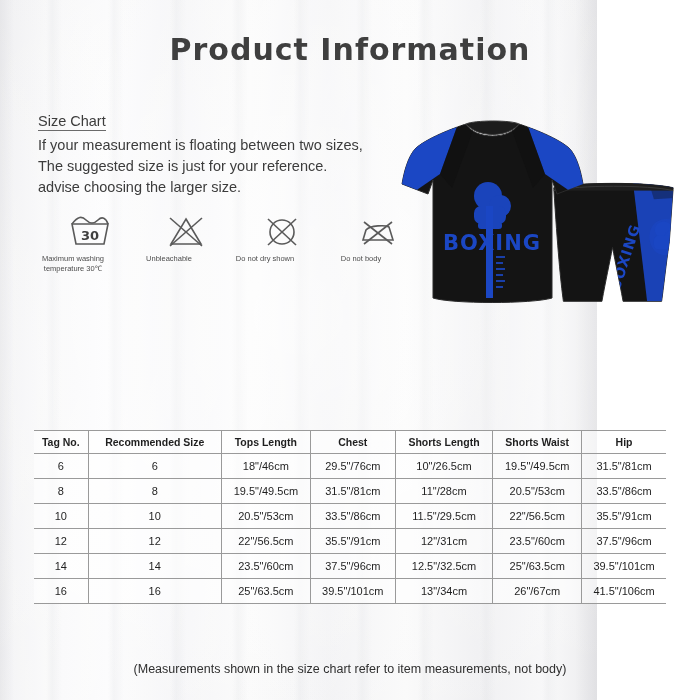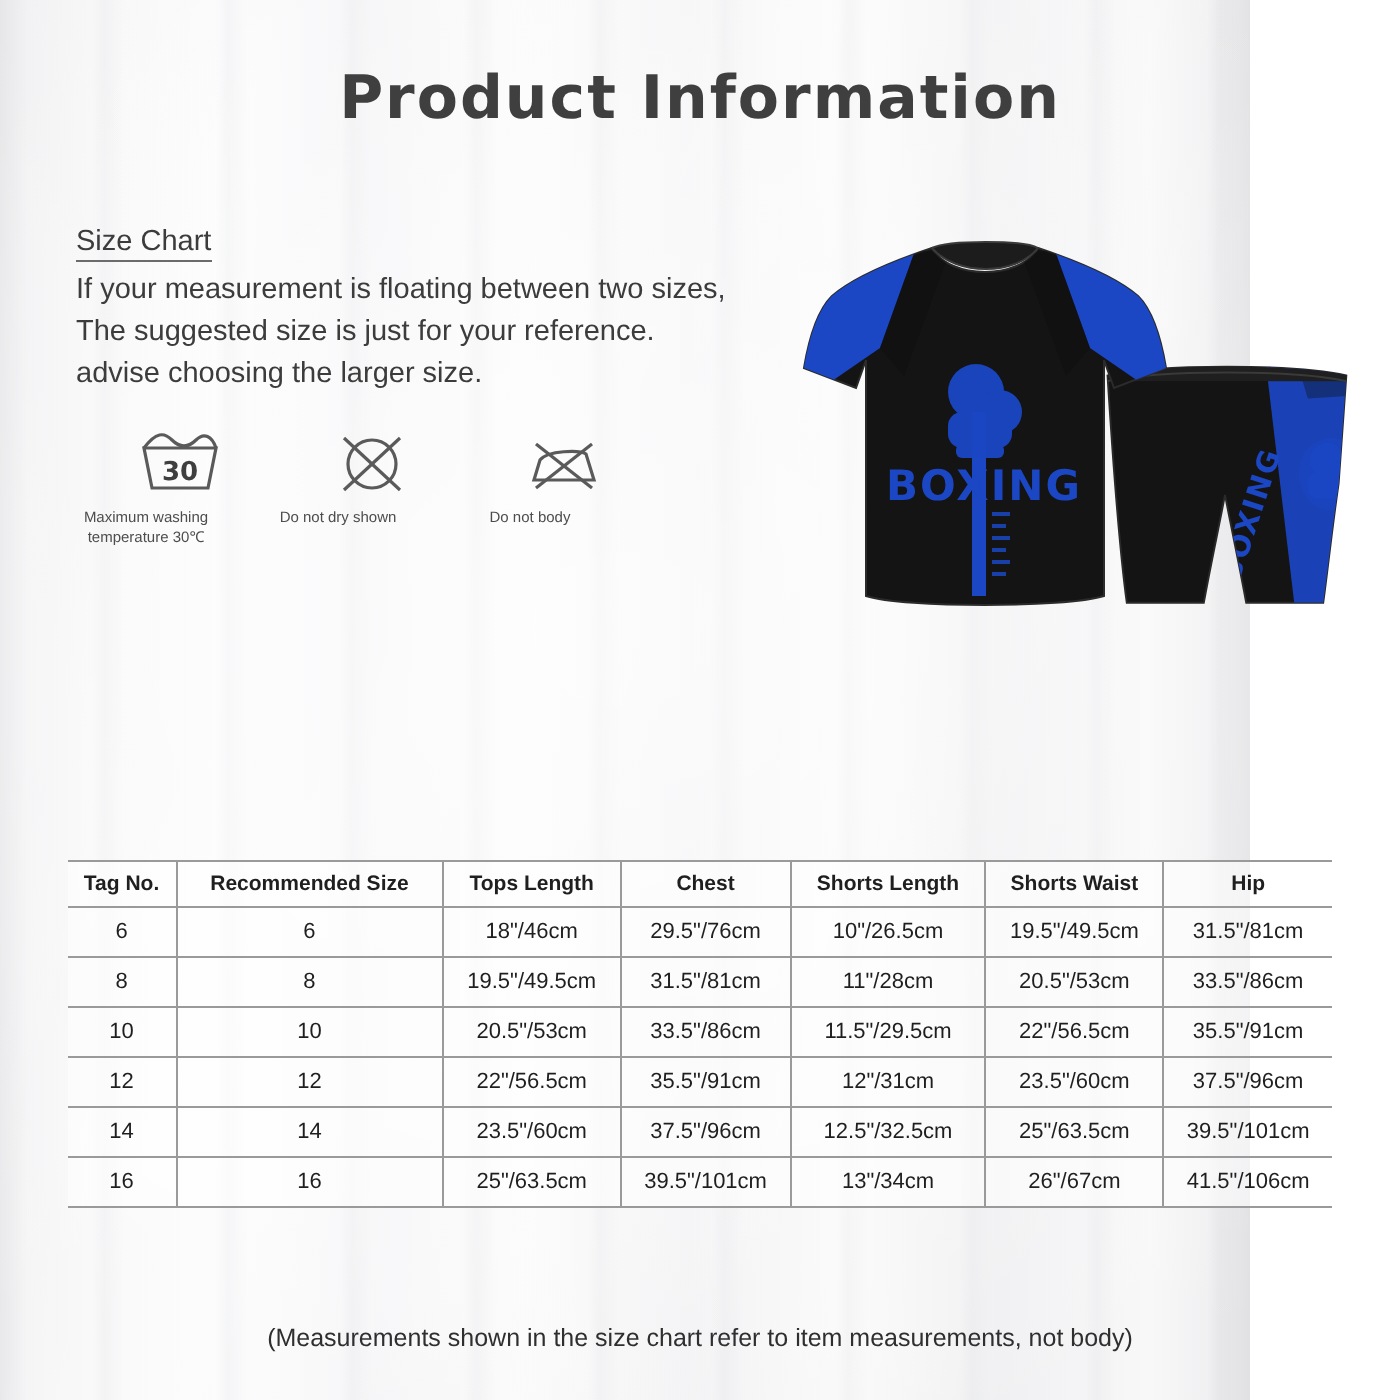--- a/index.html
+++ b/index.html
@@ -13,21 +13,20 @@
     background: #ffffff;
     overflow: hidden;
   }
   .page {
     position: relative;
     width: 597px;
     height: 700px;
     background:
       linear-gradient(115deg, rgba(255,255,255,0.0) 0%, rgba(255,255,255,0.35) 40%, rgba(255,255,255,0.0) 75%),
       linear-gradient(90deg, #efeff1 0%, #f7f7f8 8%, #fbfbfc 18%, #f4f4f6 30%, #fafafa 42%, #f2f2f4 55%, #fafafa 68%, #f0f0f2 80%, #f8f8f9 92%, #ebebed 100%);
-    padding-left: 28px;
   }
   
   .curtain {
     position: absolute;
     inset: 0;
     background:
       linear-gradient(90deg, rgba(200,200,205,0.25) 0px, rgba(255,255,255,0) 14px),
       linear-gradient(270deg, rgba(200,200,205,0.30) 0px, rgba(255,255,255,0) 22px),
       repeating-linear-gradient(90deg, rgba(255,255,255,0.0) 0px, rgba(255,255,255,0.0) 46px, rgba(210,212,216,0.18) 52px, rgba(255,255,255,0.0) 62px);
     pointer-events: none;
@@ -197,20 +196,30 @@
           <path d="M4 10 C10 2, 14 2, 18 6 C22 10, 26 10, 30 6 C34 2, 38 4, 40 10" fill="none" stroke="#5a5a5a" stroke-width="1.6"></path>
           <text x="22" y="26" text-anchor="middle" font-size="13" font-weight="bold" fill="#3f3f3f" font-family="DejaVu Sans, sans-serif">30</text>
         </svg>
       </div>
       <div class="care-cap">
         <span>Maximum washing</span><br>
         <span>temperature 30℃</span>
       </div>
     </div>
 
+    <div class="care-item">
+      <div class="care-glyph">
+        <svg width="44" height="34" viewBox="0 0 44 34">
+          <path d="M22 5 L37 30 L7 30 Z" fill="none" stroke="#5a5a5a" stroke-width="1.6"></path>
+          <line x1="6" y1="4" x2="38" y2="32" stroke="#5a5a5a" stroke-width="1.6"></line>
+          <line x1="38" y1="4" x2="6" y2="32" stroke="#5a5a5a" stroke-width="1.6"></line>
+        </svg>
+      </div>
+      <div class="care-cap">Unbleachable</div>
+    </div>
 
     <div class="care-item">
       <div class="care-glyph">
         <svg width="44" height="34" viewBox="0 0 44 34">
           <circle cx="22" cy="18" r="12" fill="none" stroke="#5a5a5a" stroke-width="1.6"></circle>
           <line x1="8" y1="5" x2="36" y2="31" stroke="#5a5a5a" stroke-width="1.6"></line>
           <line x1="36" y1="5" x2="8" y2="31" stroke="#5a5a5a" stroke-width="1.6"></line>
         </svg>
       </div>
       <div class="care-cap">Do not dry shown</div>

